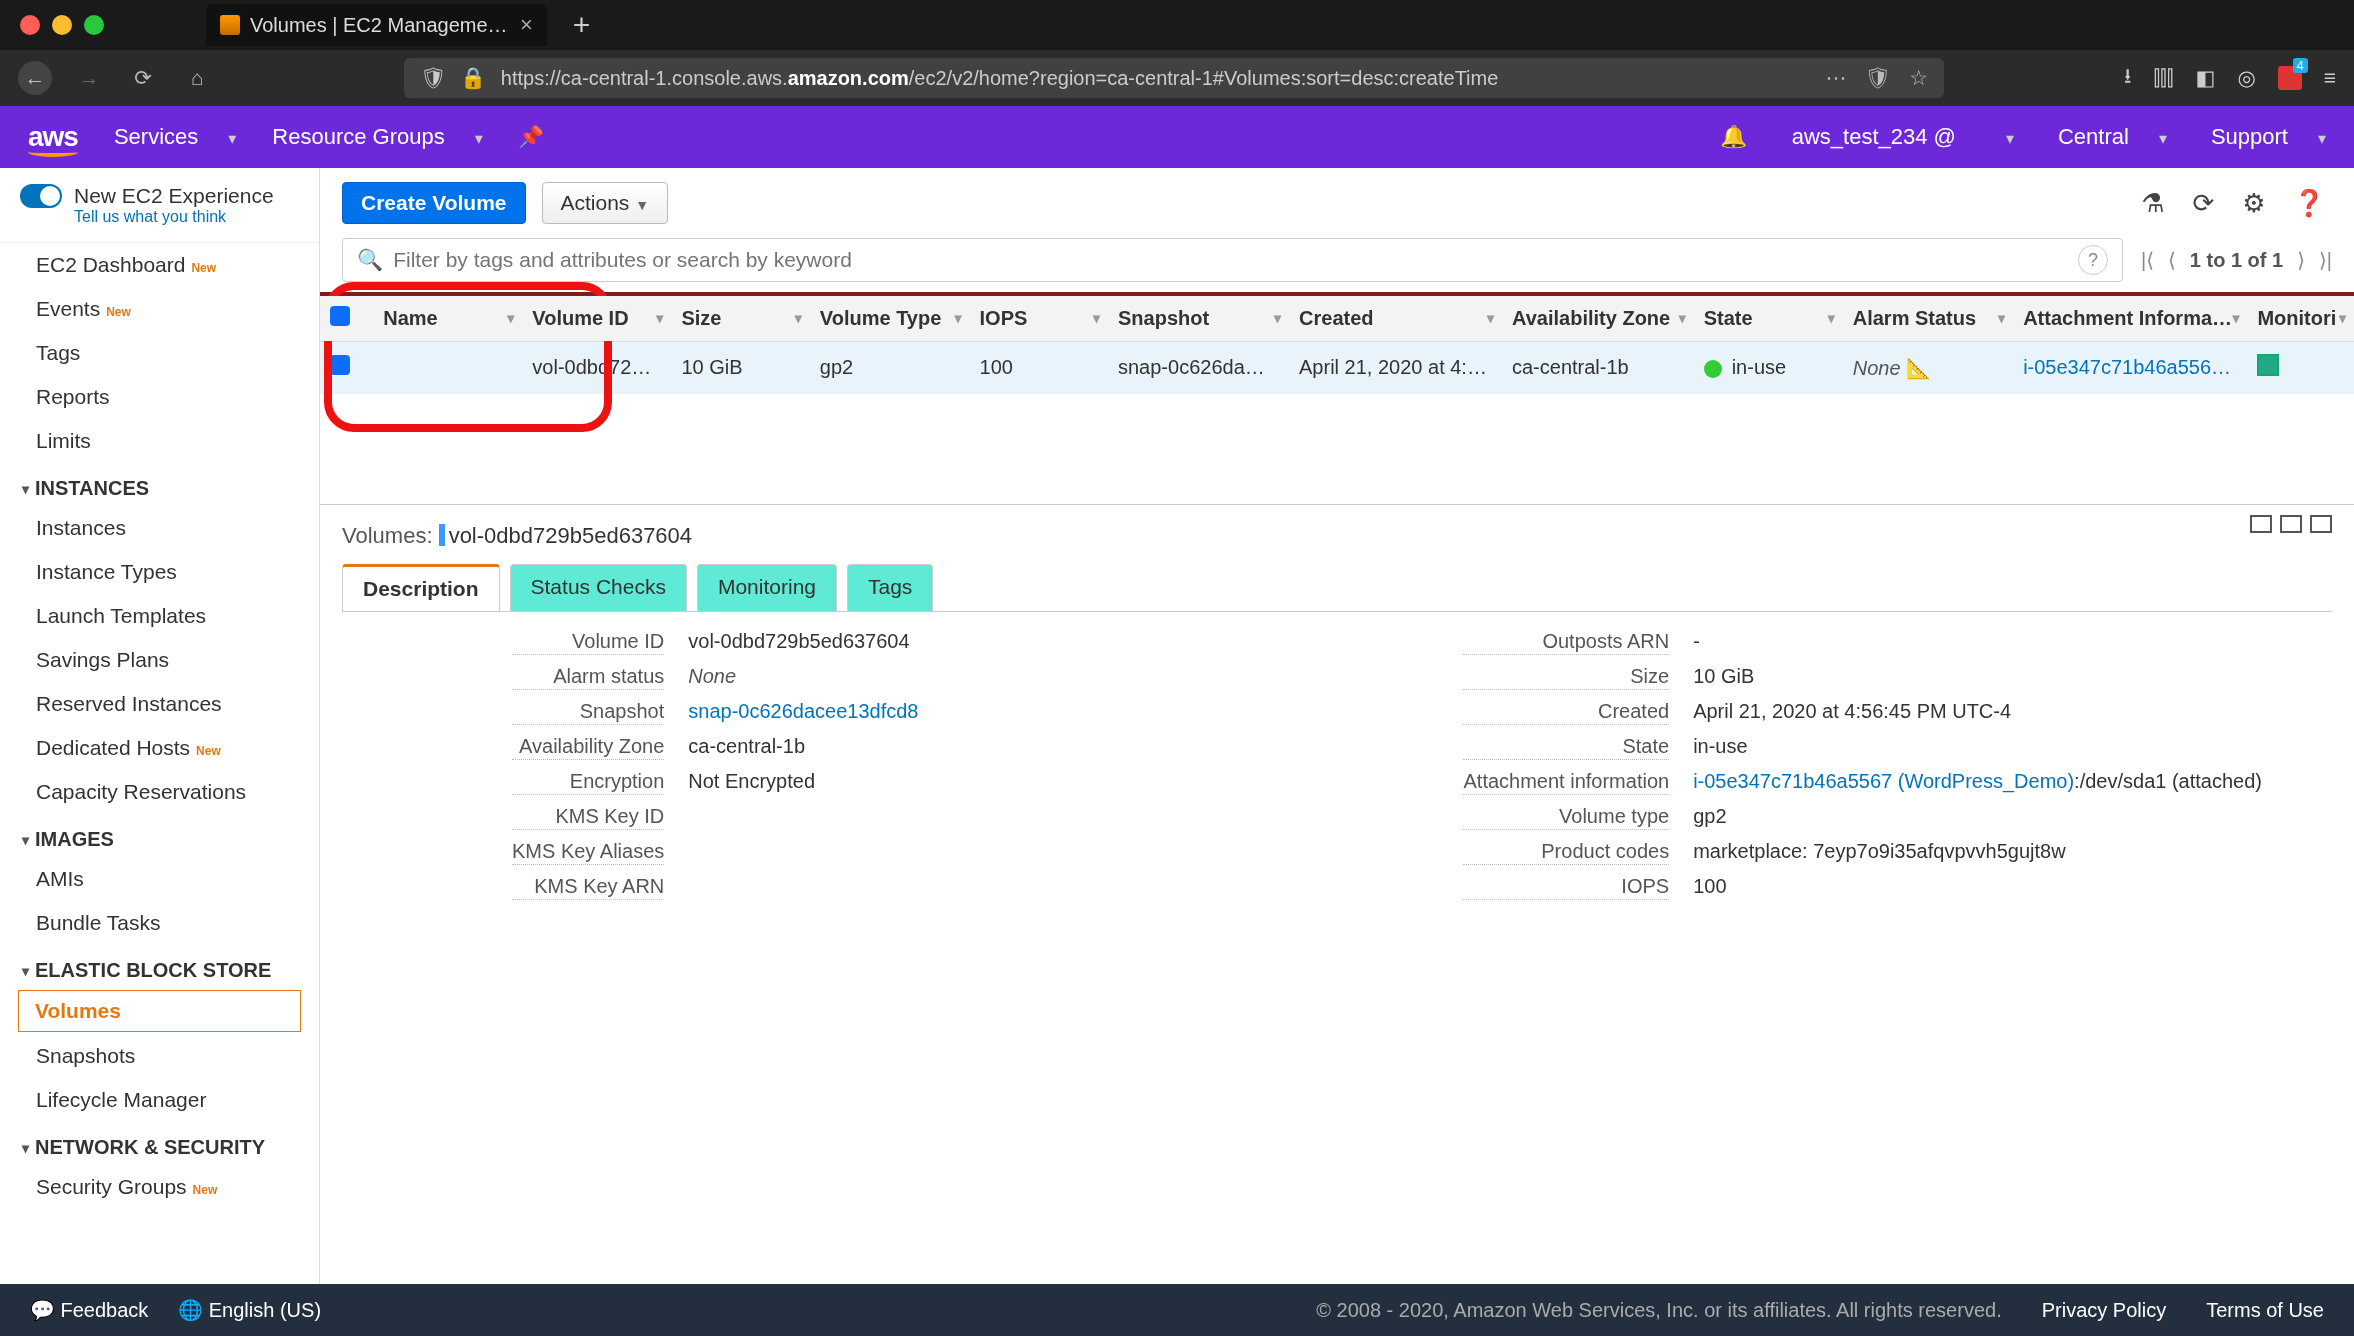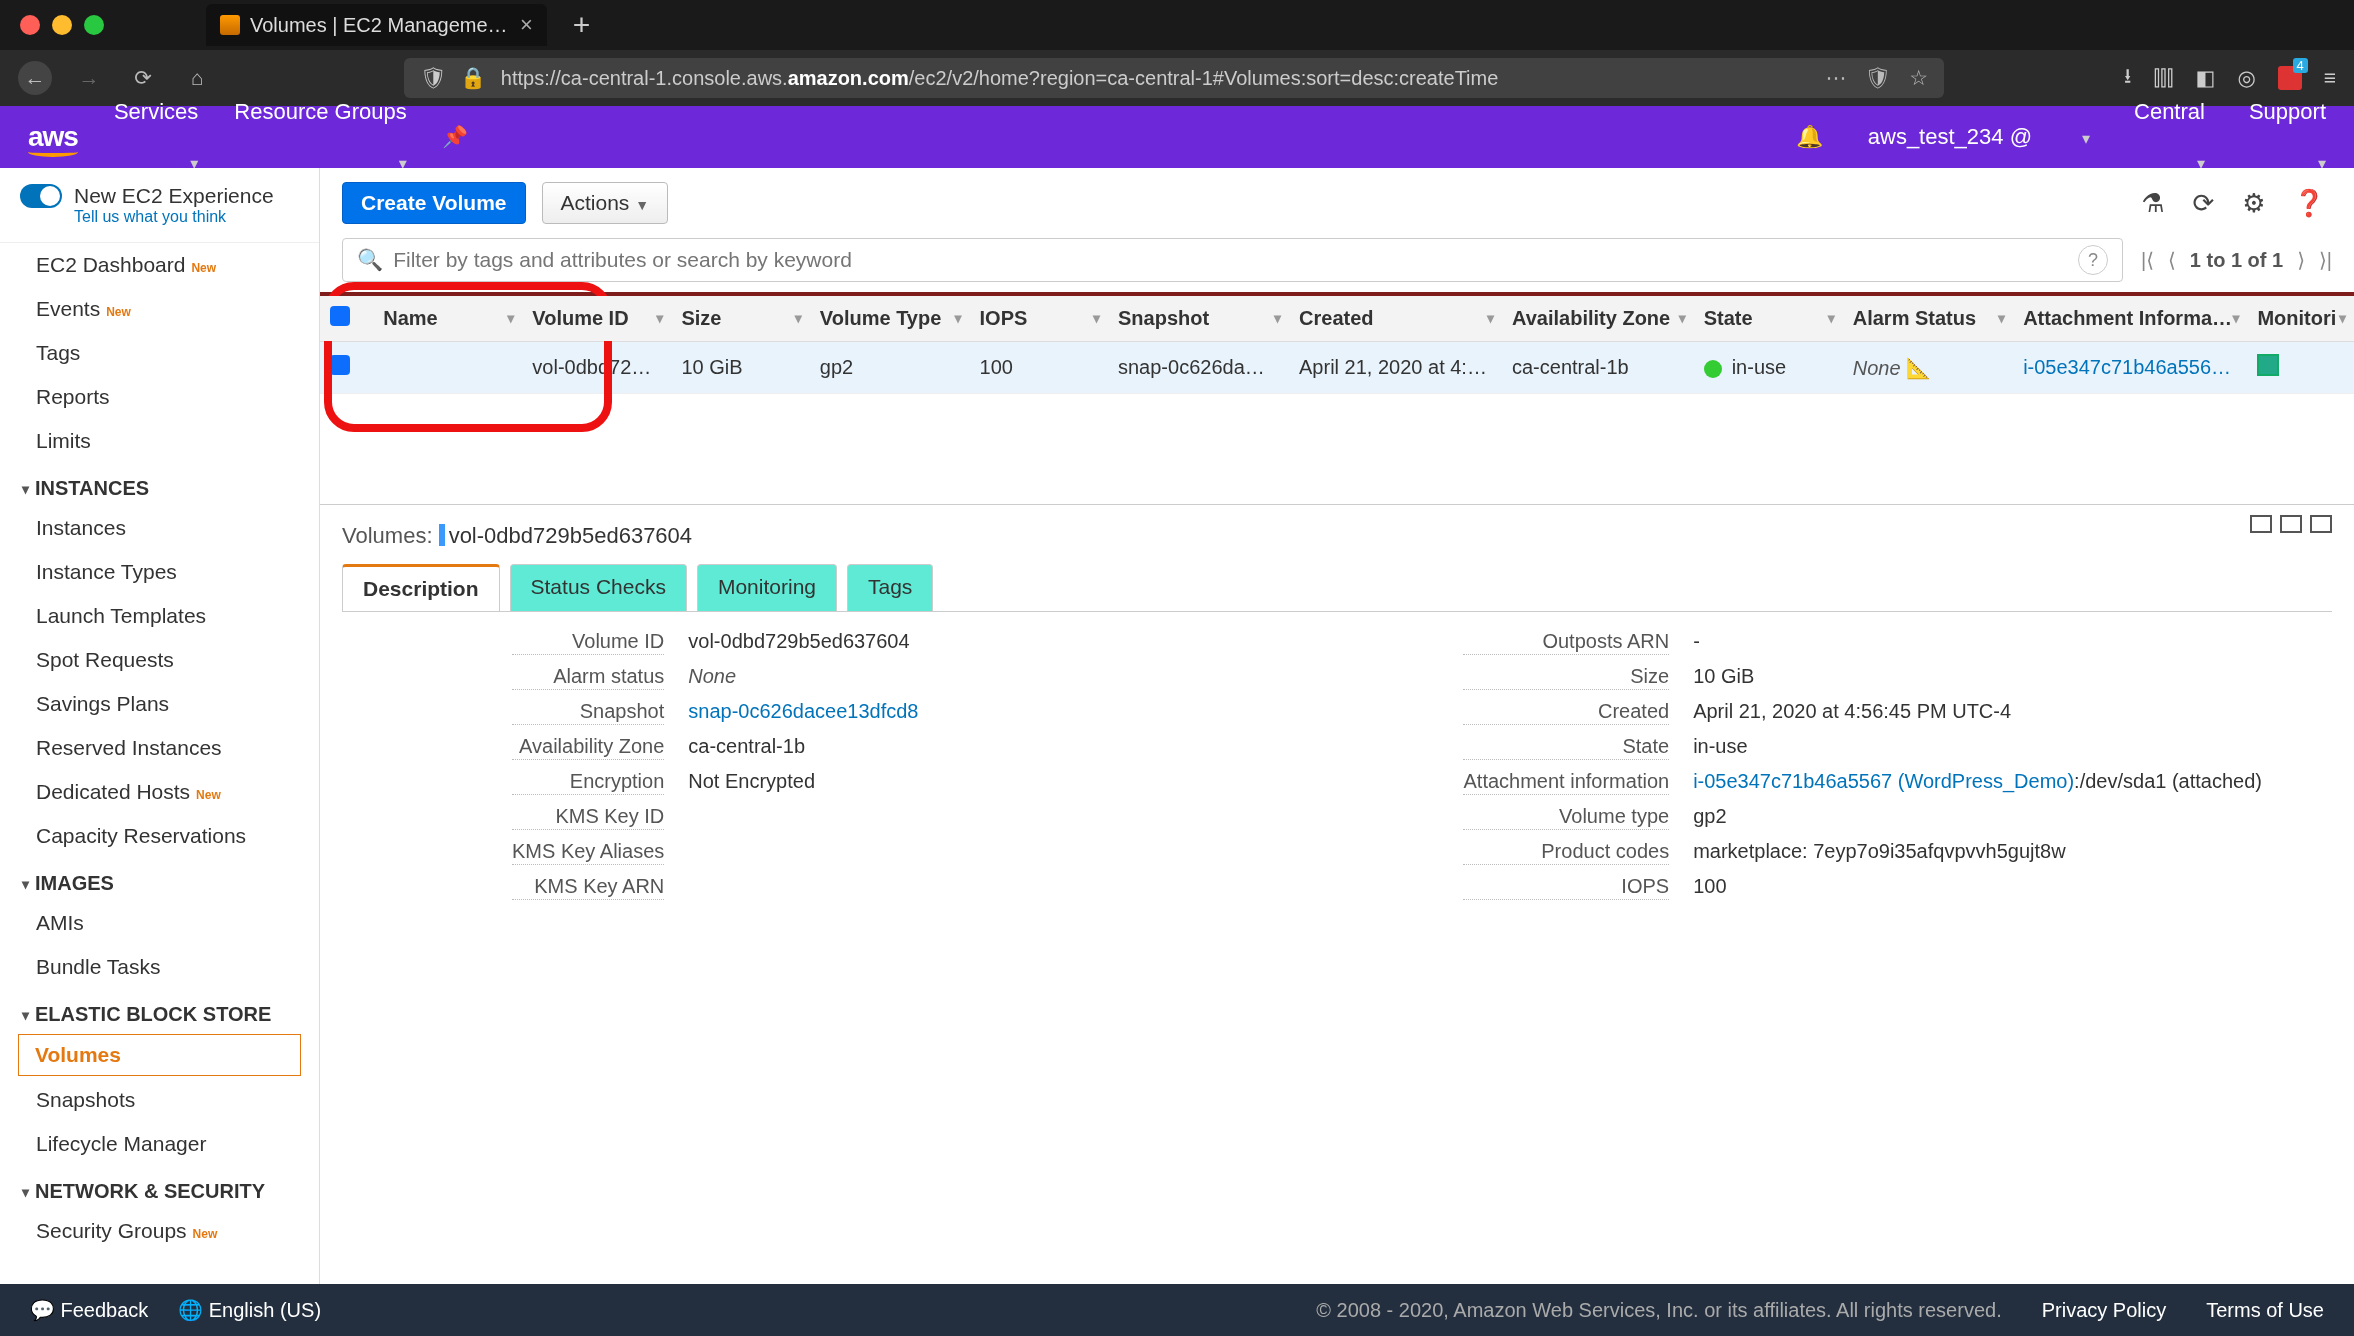--- a/index.html
+++ b/index.html
@@ -25,21 +25,21 @@
   .url-text { font-size:20px; white-space:nowrap; overflow:hidden; }
   .url-text .bold{ color:#fff; font-weight:600;}
   .url-right { margin-left:auto; display:flex; gap:18px; color:#bbb; }
   .right-tools { margin-left:auto; display:flex; gap:22px; color:#ccc; align-items:center;}
   .right-tools .badge { position:relative; width:24px; height:24px; background:#d33; border-radius:3px;}
   .right-tools .badge::after{content:"4"; position:absolute; top:-8px; right:-6px; background:#29abe2; color:#fff; font-size:13px; padding:0 4px; border-radius:3px;}
   
   .aws-nav { height:62px; background:#6d28d9; display:flex; align-items:center; color:#fff; padding:0 28px; gap:36px;}
   .aws-logo { font-weight:700; font-size:28px; color:#fff; letter-spacing:-1px; position:relative;}
   .aws-logo::after { content:""; position:absolute; left:0; right:0; bottom:-4px; height:6px; border-bottom:4px solid #ff9900; border-radius:0 0 50% 50%;}
-  .aws-nav .menu { display:flex; align-items:flex-end; gap:24px; font-size:22px;flex-direction:column;}
+  .aws-nav .menu { display:flex; align-items:flex-start; gap:24px; font-size:22px;}
   .aws-nav .menu .caret::after{content:"▾"; font-size:16px; margin-left:6px; color:#ccc;}
   .aws-nav .spacer{flex:1;}
   .aws-nav .right { display:flex; align-items:center; gap:44px; font-size:22px;}
   
   .content { position:absolute; top:168px; left:0; right:0; bottom:52px; background:#fff; display:flex;}
   .sidebar { width:320px; border-right:1px solid #ddd; overflow-y:auto; padding-bottom:40px;}
   .new-exp { display:flex; align-items:flex-start; gap:12px; padding:16px 20px; border-bottom:1px solid #eee;}
   .toggle { width:42px; height:24px; background:#0073bb; border-radius:12px; position:relative; flex:none;}
   .toggle::after{content:""; position:absolute; right:2px; top:2px; width:20px; height:20px; background:#fff; border-radius:50%;}
   .new-exp-text .t1{ font-size:21px; color:#333;}
@@ -186,21 +186,20 @@
     <div id="sidebar-body">
           <div class="side-item">EC2 Dashboard<span class="new-badge">New</span></div>
           <div class="side-item">Events<span class="new-badge">New</span></div>
           <div class="side-item">Tags</div>
           <div class="side-item">Reports</div>
           <div class="side-item">Limits</div>
           <div class="side-section">INSTANCES</div>
           <div class="side-item">Instances</div>
           <div class="side-item">Instance Types</div>
           <div class="side-item">Launch Templates</div>
-          <div class="side-item">Spot Requests</div>
           <div class="side-item">Savings Plans</div>
           <div class="side-item">Reserved Instances</div>
           <div class="side-item">Dedicated Hosts<span class="new-badge">New</span></div>
           <div class="side-item">Capacity Reservations</div>
           <div class="side-section">IMAGES</div>
           <div class="side-item">AMIs</div>
           <div class="side-item">Bundle Tasks</div>
           <div class="side-section">ELASTIC BLOCK STORE</div>
           <div class="side-item active">Volumes</div>
           <div class="side-item">Snapshots</div>

